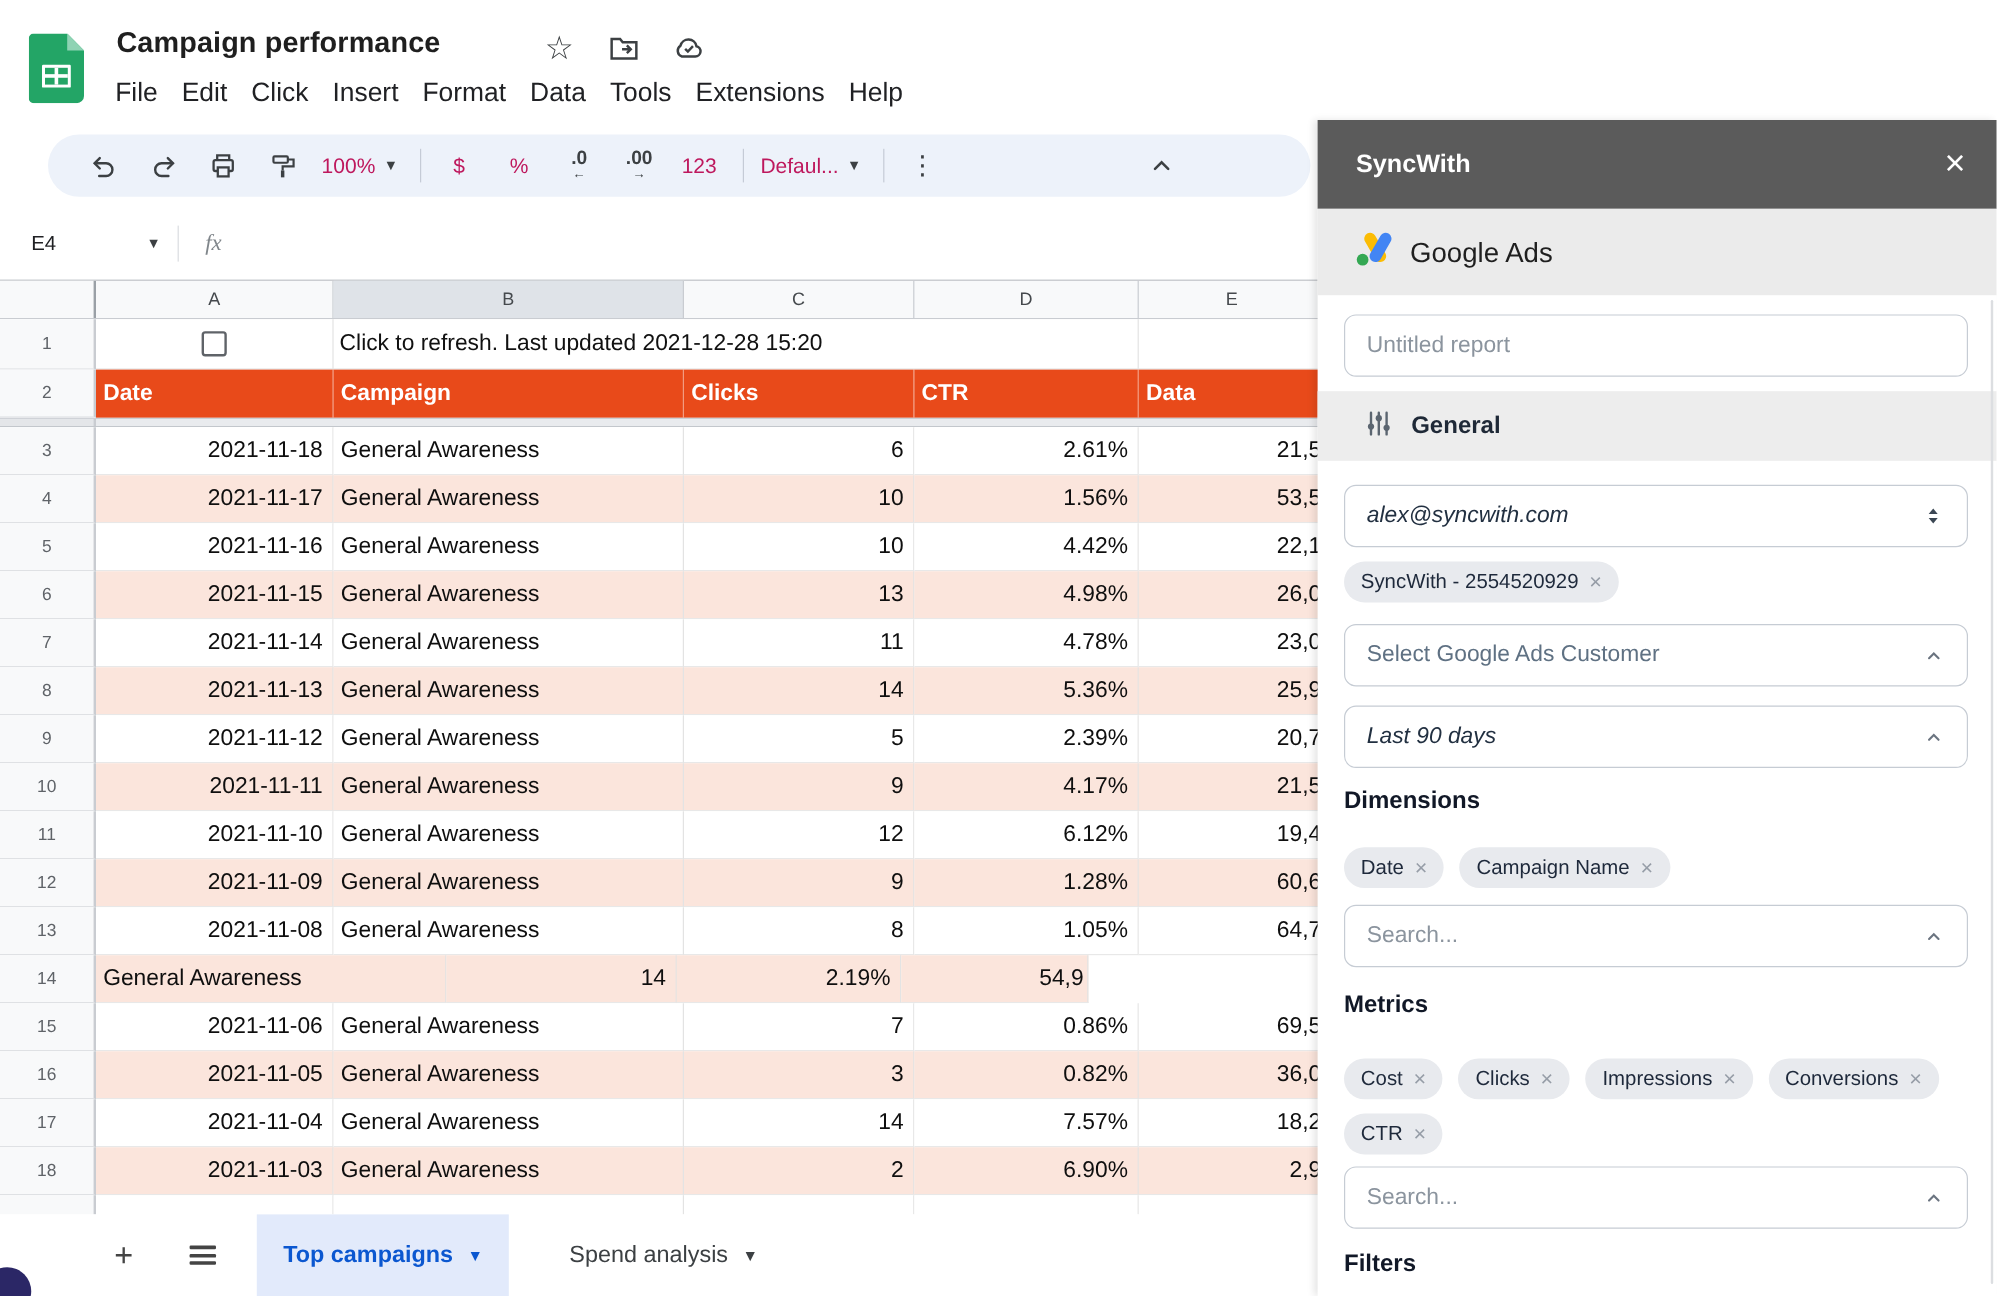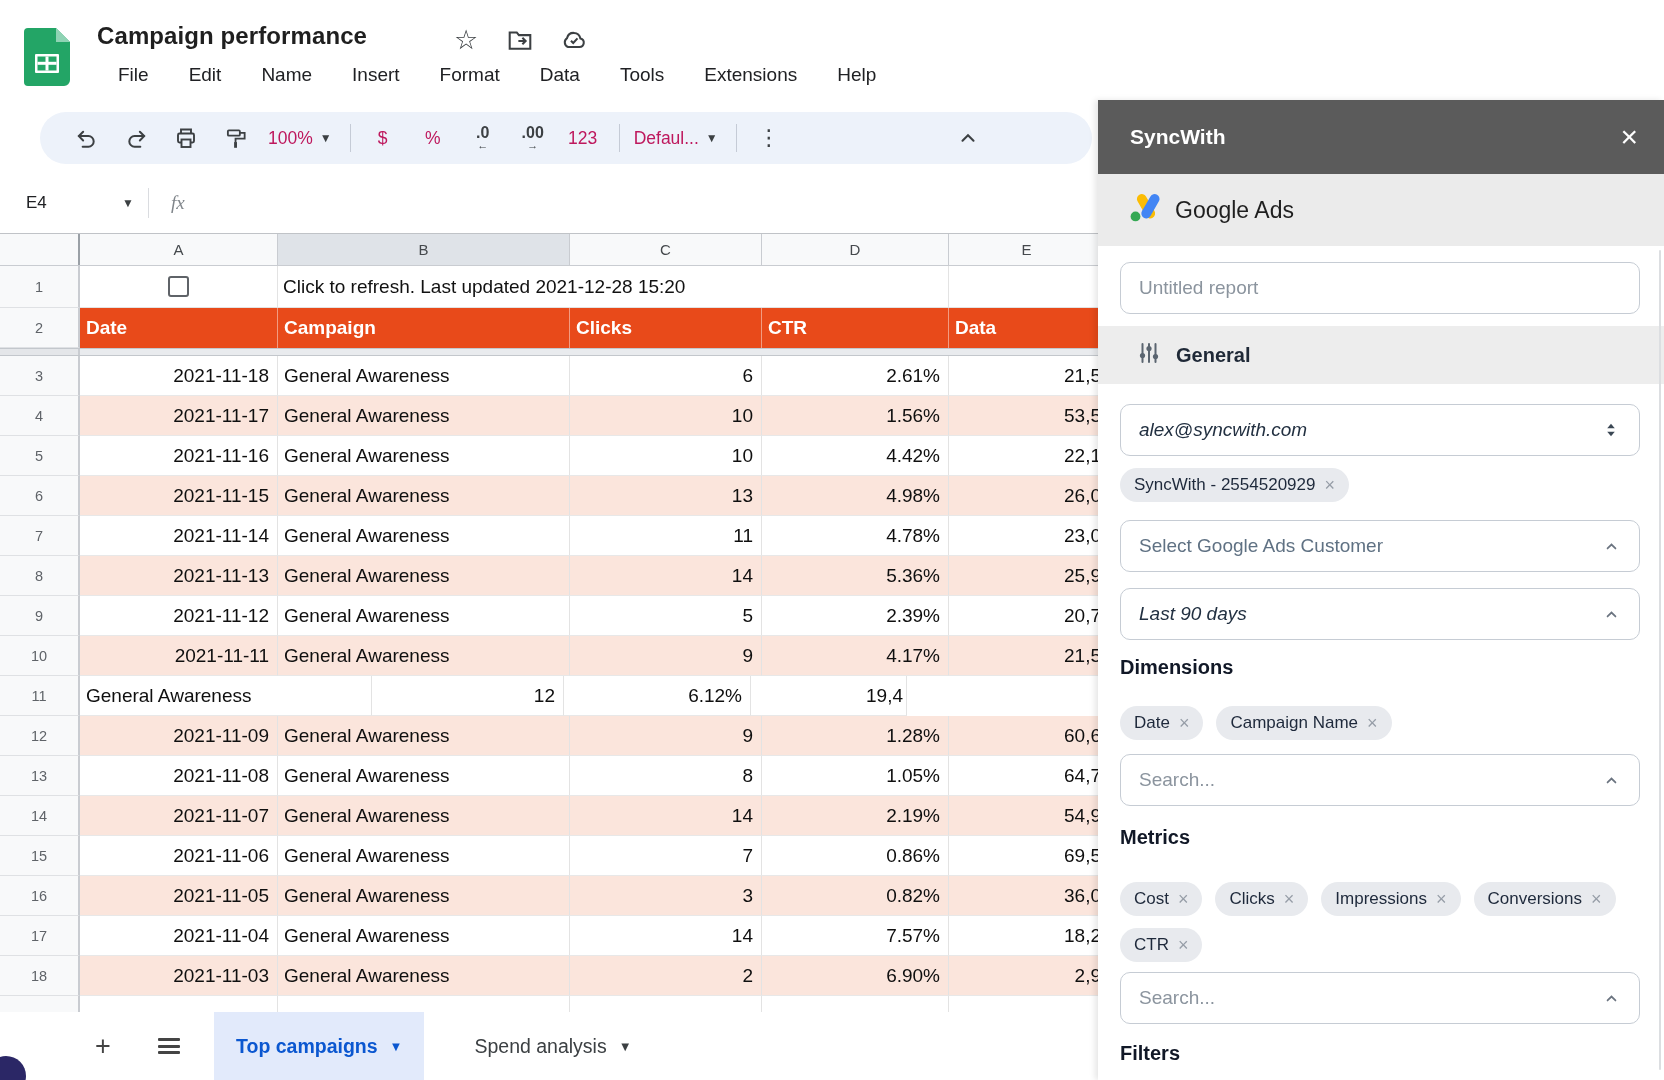--- a/index.html
+++ b/index.html
@@ -5,21 +5,21 @@
   html,body{margin:0;padding:0;background:#fff;}
   *{box-sizing:border-box;font-family:"Liberation Sans",sans-serif;}
   #app{position:relative;width:1664px;height:1080px;background:#fff;overflow:hidden;}
 
   
   .topbar{position:absolute;left:0;top:0;width:1664px;height:100px;background:#fff;}
   .sheets-logo{position:absolute;left:24px;top:28px;}
   .doc-title{position:absolute;left:97px;top:22px;font-size:24px;font-weight:600;color:#1f1f1f;letter-spacing:.1px;}
   .title-icons{position:absolute;left:452px;top:26px;display:flex;gap:26px;align-items:center;color:#444;}
   .t-icon{width:28px;height:28px;display:flex;align-items:center;justify-content:center;font-size:27px;color:#3c4043;}
-  .menubar{position:absolute;left:96px;top:64px;display:flex;gap:40px;font-size:19px;color:#202124;margin-left:22px;}
+  .menubar{position:absolute;left:96px;top:64px;display:flex;gap:20px;font-size:22px;color:#202124;}
   .menu-item{cursor:default;}
 
   
   .toolbar{position:absolute;left:40px;top:112px;width:1052px;height:52px;background:#edf2fa;border-radius:26px;display:flex;align-items:center;padding:0 28px;color:#3c4043;}
   .tb{display:flex;align-items:center;justify-content:center;height:36px;min-width:36px;margin-right:14px;font-size:17px;}
   .tb svg{display:block;}
   .tb-divider{width:1px;height:28px;background:#c5cbd6;margin:0 14px 0 4px;}
   .tb-text{font-size:17.5px;color:#be185d;}
   .caret{font-size:12px;color:#3c4043;margin-left:7px;}
   .dec-icon{display:flex;flex-direction:column;align-items:center;line-height:1;}
@@ -122,21 +122,21 @@
       <div class="t-icon">
         <svg width="28" height="26" viewBox="0 0 24 24" fill="none" stroke="#3c4043" stroke-width="1.9">
           <path d="M6.5 18.5 h10.5 a4 4 0 0 0 .9 -7.9 a6.3 6.3 0 0 0 -12.3 -.4 a4.7 4.7 0 0 0 .9 8.3 z"></path>
           <path d="M9.2 12.6 l2.1 2.1 l3.9 -4.2"></path>
         </svg>
       </div>
     </div>
     <div class="menubar">
         <span class="menu-item">File</span>
         <span class="menu-item">Edit</span>
-        <span class="menu-item">Name</span>
+        <span class="menu-item">Click</span>
         <span class="menu-item">Insert</span>
         <span class="menu-item">Format</span>
         <span class="menu-item">Data</span>
         <span class="menu-item">Tools</span>
         <span class="menu-item">Extensions</span>
         <span class="menu-item">Help</span>
       </div>
   </div>
 
   <div class="toolbar">
@@ -309,20 +309,21 @@
         <div class="drow alt">
           <div class="cell w-rh rowhead">10</div>
           <div class="cell w-a data al-r">2021-11-11</div>
           <div class="cell w-b data al-l">General Awareness</div>
           <div class="cell w-c data al-r">9</div>
           <div class="cell w-d data al-r">4.17%</div>
           <div class="cell w-e data cell-reach">21,5</div>
         </div>
         <div class="drow">
           <div class="cell w-rh rowhead">11</div>
+          <div class="cell w-a data al-r">2021-11-10</div>
           <div class="cell w-b data al-l">General Awareness</div>
           <div class="cell w-c data al-r">12</div>
           <div class="cell w-d data al-r">6.12%</div>
           <div class="cell w-e data cell-reach">19,4</div>
         </div>
         <div class="drow alt">
           <div class="cell w-rh rowhead">12</div>
           <div class="cell w-a data al-r">2021-11-09</div>
           <div class="cell w-b data al-l">General Awareness</div>
           <div class="cell w-c data al-r">9</div>
@@ -332,21 +333,20 @@
         <div class="drow">
           <div class="cell w-rh rowhead">13</div>
           <div class="cell w-a data al-r">2021-11-08</div>
           <div class="cell w-b data al-l">General Awareness</div>
           <div class="cell w-c data al-r">8</div>
           <div class="cell w-d data al-r">1.05%</div>
           <div class="cell w-e data cell-reach">64,7</div>
         </div>
         <div class="drow alt">
           <div class="cell w-rh rowhead">14</div>
-          <div class="cell w-a data al-r">2021-11-07</div>
           <div class="cell w-b data al-l">General Awareness</div>
           <div class="cell w-c data al-r">14</div>
           <div class="cell w-d data al-r">2.19%</div>
           <div class="cell w-e data cell-reach">54,9</div>
         </div>
         <div class="drow">
           <div class="cell w-rh rowhead">15</div>
           <div class="cell w-a data al-r">2021-11-06</div>
           <div class="cell w-b data al-l">General Awareness</div>
           <div class="cell w-c data al-r">7</div>

